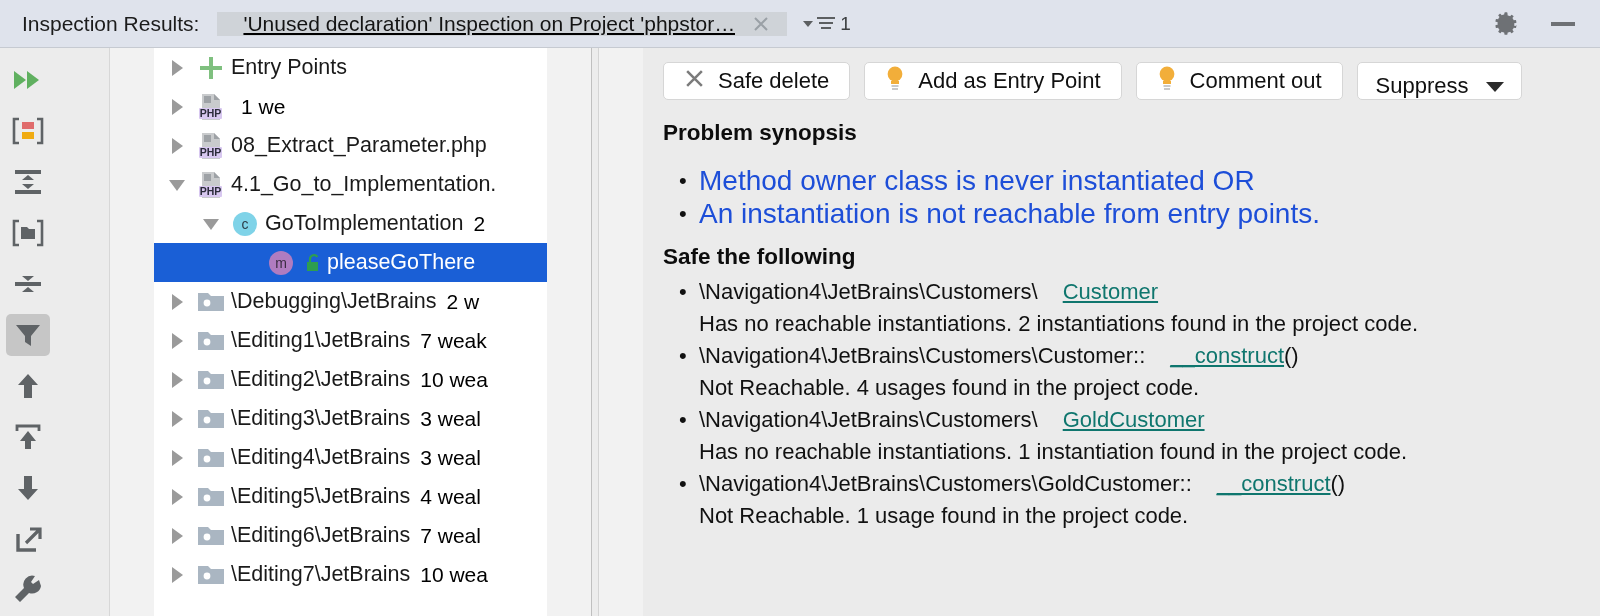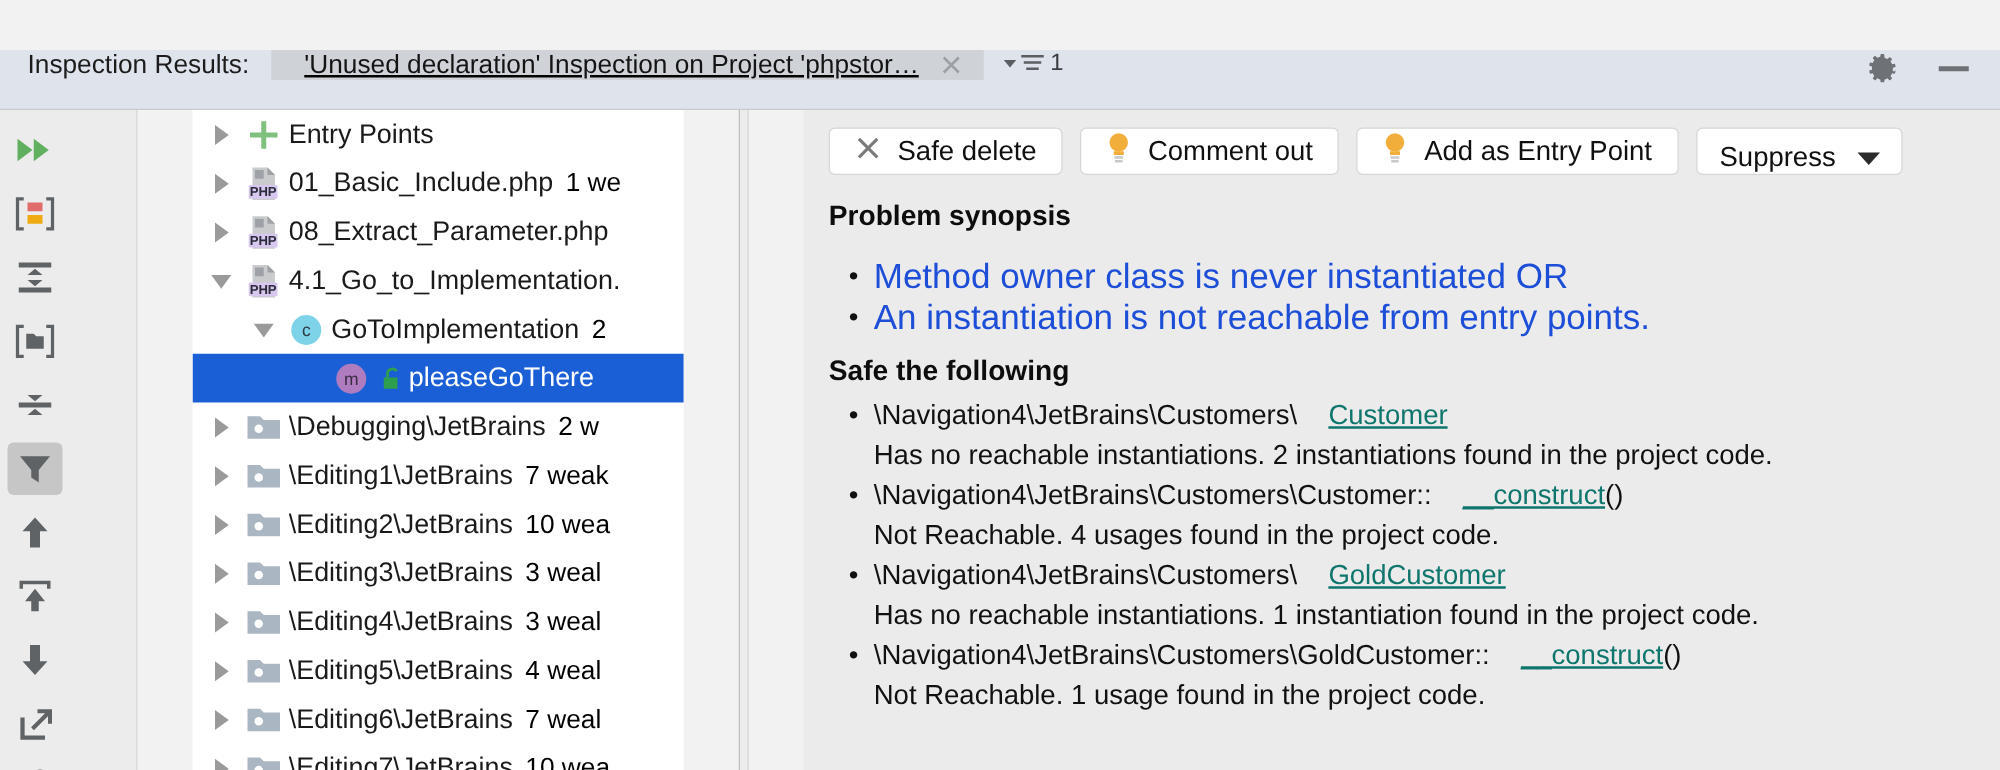--- a/index.html
+++ b/index.html
@@ -8,23 +8,22 @@
     font-family: "Liberation Sans", sans-serif;
     background: #f2f2f2;
     overflow: hidden;
   }
   #app { position: relative; width: 1600px; height: 616px; display: flex; flex-direction: column; }
 
   
   .titlebar {
     height: 48px; min-height: 48px;
     background: #dfe3ec;
-    display: flex; align-items: flex-start;
+    display: flex; align-items: center;
     position: relative;
-    margin-top: 40px;
   }
   .tb-label {
     display: flex; align-items: center;
     padding: 0 18px 0 22px;
     font-size: 21px; color: #1c1c1c;
     white-space: nowrap;
   }
   .tab-active {
     background: #cfd3d8;
     display: flex; align-items: center;
@@ -348,21 +347,20 @@
           </span>
           <span class="t-icon">
             <svg width="30" height="30" viewBox="0 0 30 30">
               <path d="M6 2 H18 L24 8 V28 H6 Z" fill="#c9cbcd"></path>
               <path d="M18 2 L24 8 H18 Z" fill="#9ea2a6"></path>
               <path d="M8 4 H15 V11 H8 Z" fill="#9ea2a6"></path>
               <rect x="3" y="16" width="23" height="11" rx="1" fill="#d8c8f0"></rect>
               <text x="14.5" y="25" font-family="Liberation Sans, sans-serif" font-size="10.5" font-weight="bold" fill="#2b2b3a" text-anchor="middle">PHP</text>
             </svg>
           </span>
-          <span class="t-label">01_Basic_Include.php</span>
           <span class="count">1 we</span>
         </div>
         <div class="tree-row">
           <span class="twisty">
             <svg width="18" height="20" viewBox="0 0 18 20">
               <path d="M4 2 L15 10 L4 18 Z" fill="#9a9a9a"></path>
             </svg>
           </span>
           <span class="t-icon">
             <svg width="30" height="30" viewBox="0 0 30 30">
@@ -562,33 +560,33 @@
 
         <div class="abtn">
           <span>
             <svg width="20" height="26" viewBox="0 0 20 26" aria-hidden="true">
               <circle cx="10" cy="9" r="7.4" fill="#f2ae3a"></circle>
               <rect x="6" y="16" width="8" height="3" fill="#f2ae3a"></rect>
               <rect x="6.5" y="20" width="7" height="2" fill="#c9c9c9"></rect>
               <rect x="7" y="23" width="6" height="2" fill="#c9c9c9"></rect>
             </svg>
           </span>
-          <span>Comment out</span>
+          <span>Add as Entry Point</span>
         </div>
 
         <div class="abtn">
           <span>
             <svg width="20" height="26" viewBox="0 0 20 26" aria-hidden="true">
               <circle cx="10" cy="9" r="7.4" fill="#f2ae3a"></circle>
               <rect x="6" y="16" width="8" height="3" fill="#f2ae3a"></rect>
               <rect x="6.5" y="20" width="7" height="2" fill="#c9c9c9"></rect>
               <rect x="7" y="23" width="6" height="2" fill="#c9c9c9"></rect>
             </svg>
           </span>
-          <span>Add as Entry Point</span>
+          <span>Comment out</span>
         </div>
 
         <div class="abtn drop">
           <span>Suppress</span>
           <span>
             <svg width="20" height="13" viewBox="0 0 20 13" aria-hidden="true">
               <path d="M1 2 L19 2 L10 12 Z" fill="#2b2b2b"></path>
             </svg>
           </span>
         </div>

